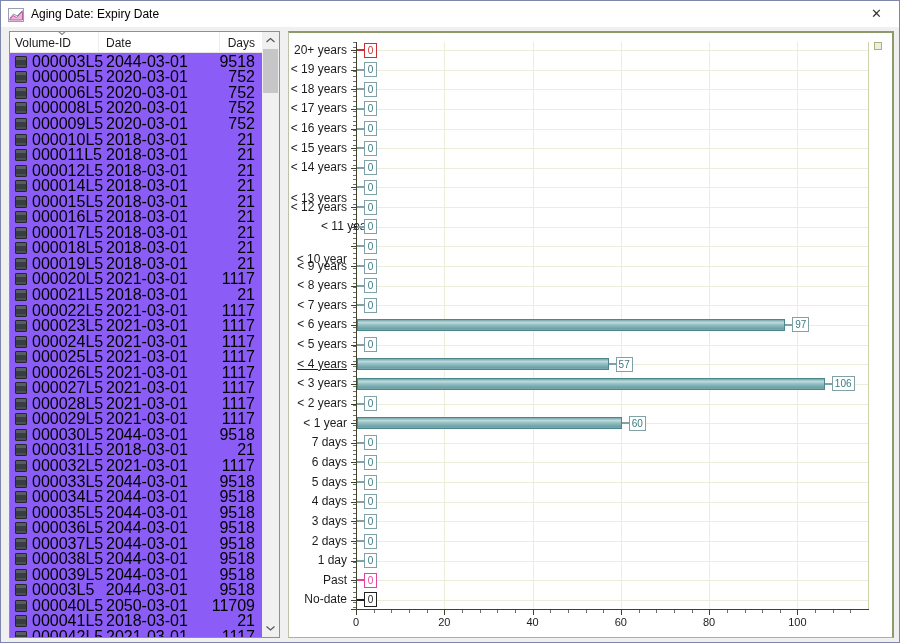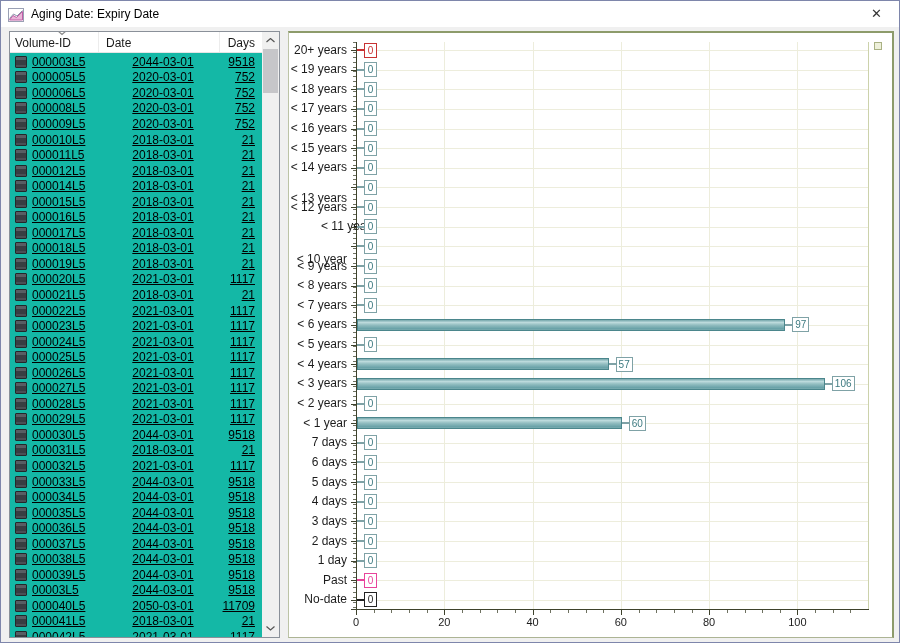--- a/index.html
+++ b/index.html
@@ -8,36 +8,36 @@
   .window { position:relative; width:900px; height:643px; background:#f0f0f0;
             border:1px solid #7e86ab; overflow:hidden; }
   
   .titlebar { position:absolute; left:0; top:0; right:0; height:26px; background:#ffffff; }
   .title-icon { position:absolute; left:7px; top:6px; width:16px; height:15px; }
   .title-text { position:absolute; left:30px; top:6px; font-size:12px; color:#000; }
   .close-btn { position:absolute; right:0; top:0; width:45px; height:26px; text-align:center;
                line-height:26px; font-size:13px; color:#333; cursor:default; }
   
   .table-panel { position:absolute; left:8px; top:30px; width:271px; height:607px;
-                 background:#14b8a6; border:1px solid #8a9099; overflow:hidden; }
+                 background:#8b5cf6; border:1px solid #8a9099; overflow:hidden; }
   .thead { position:absolute; left:0; top:0; right:17px; height:21px; background:#fff;
            display:flex; font-size:12px; color:#1a1a1a; border-bottom:1px solid #e5e5e5; }
   .thead .hc { padding-top:4px; position:relative; }
   .hc1 { width:89px; padding-left:5px; border-right:1px solid #ececec; }
   .hc2 { width:121px; padding-left:7px; border-right:1px solid #ececec; }
   .hc3 { flex:1; text-align:right; padding-right:7px; }
   .sort-ind { position:absolute; left:47px; top:-2px; }
   .tbody { position:absolute; left:0; top:22px; right:17px; bottom:0; overflow:hidden; }
-  .trow { display:flex; height:15.55px; align-items:center; font-size:12px; color:#000;text-decoration:underline; }
+  .trow { display:flex; height:15.55px; align-items:center; font-size:16px; color:#000; }
   .tc1 { width:89px; padding-left:5px; display:flex; align-items:center; }
   .tapeicon { display:inline-block; width:12px; height:12px; margin-right:5px; flex:none;
               background:linear-gradient(to bottom,#585d63 0 3px,#383d42 3px);
               border:1px solid #24272a; border-radius:1px;
               box-shadow:inset 0 -2px 0 #4a4f55; }
-  .tc2 { width:121px; padding-left:7px;text-align:center; }
+  .tc2 { width:121px; padding-left:7px; }
   .tc3 { flex:1; text-align:right; padding-right:7px; }
   
   .vscroll { position:absolute; right:0; top:0; bottom:0; width:17px; background:#f0f0f0; }
   .sbtn { position:absolute; left:0; width:17px; height:17px; display:flex;
           align-items:center; justify-content:center; }
   .sbtn.up { top:0; } .sbtn.down { bottom:0; }
   .sthumb { position:absolute; left:1px; top:17px; width:15px; height:44px; background:#c6c6c9; }
   
   .chart-panel { position:absolute; left:287px; top:30px; width:606px; height:607px;
                  background:#fff; border-style:solid; border-width:2px 2px 1px 1px;
@@ -516,21 +516,21 @@
         <div class="tick-major-y" style="left: 62px; top: 291.96px;"></div>
         <div class="bar" style="left: 68px; top: 285.96px; width: 428.138px;"></div>
         <div class="vconn" style="left: 496.138px; top: 290.96px; width: 7px; background: rgb(127, 162, 166);"></div>
         <div class="vbox" style="left: 503.138px; top: 284.46px; border-color: rgb(127, 162, 166); color: rgb(61, 122, 128);">97</div>
         <div class="hgrid" style="left: 68px; top: 311.6px; width: 511px;"></div>
         <div class="cat-label" style="left: 0px; top: 304.1px;">&lt; 5 years</div>
         <div class="tick-major-y" style="left: 62px; top: 311.6px;"></div>
         <div class="vconn" style="left: 68px; top: 310.6px; width: 7px; background: rgb(127, 162, 166);"></div>
         <div class="vbox" style="left: 75px; top: 304.1px; border-color: rgb(127, 162, 166); color: rgb(61, 122, 128);">0</div>
         <div class="hgrid" style="left: 68px; top: 331.24px; width: 511px;"></div>
-        <div class="cat-label" style="left: 0px; top: 323.74px;">&lt; 4 years</div>
+        <div class="cat-label" style="left: 0px; top: 323.74px; text-decoration: underline;">&lt; 4 years</div>
         <div class="tick-major-y" style="left: 62px; top: 331.24px;"></div>
         <div class="bar" style="left: 68px; top: 325.24px; width: 251.586px;"></div>
         <div class="vconn" style="left: 319.586px; top: 330.24px; width: 7px; background: rgb(127, 162, 166);"></div>
         <div class="vbox" style="left: 326.586px; top: 323.74px; border-color: rgb(127, 162, 166); color: rgb(61, 122, 128);">57</div>
         <div class="hgrid" style="left: 68px; top: 350.88px; width: 511px;"></div>
         <div class="cat-label" style="left: 0px; top: 343.38px;">&lt; 3 years</div>
         <div class="tick-major-y" style="left: 62px; top: 350.88px;"></div>
         <div class="bar" style="left: 68px; top: 344.88px; width: 467.862px;"></div>
         <div class="vconn" style="left: 535.862px; top: 349.88px; width: 7px; background: rgb(127, 162, 166);"></div>
         <div class="vbox" style="left: 542.862px; top: 343.38px; border-color: rgb(127, 162, 166); color: rgb(61, 122, 128);">106</div>

